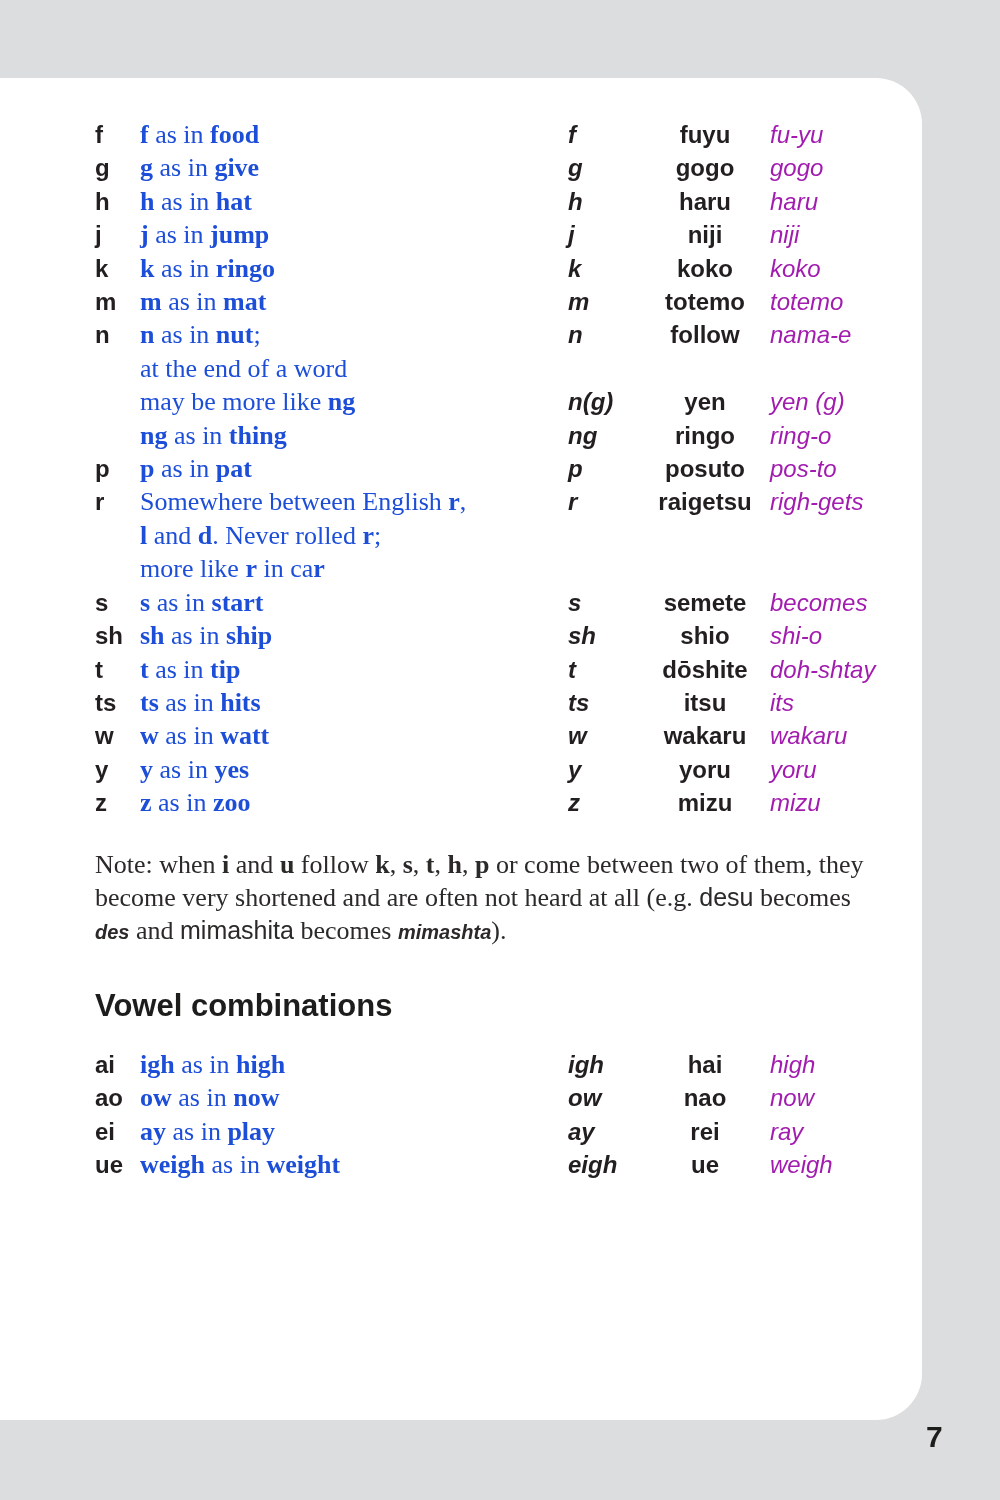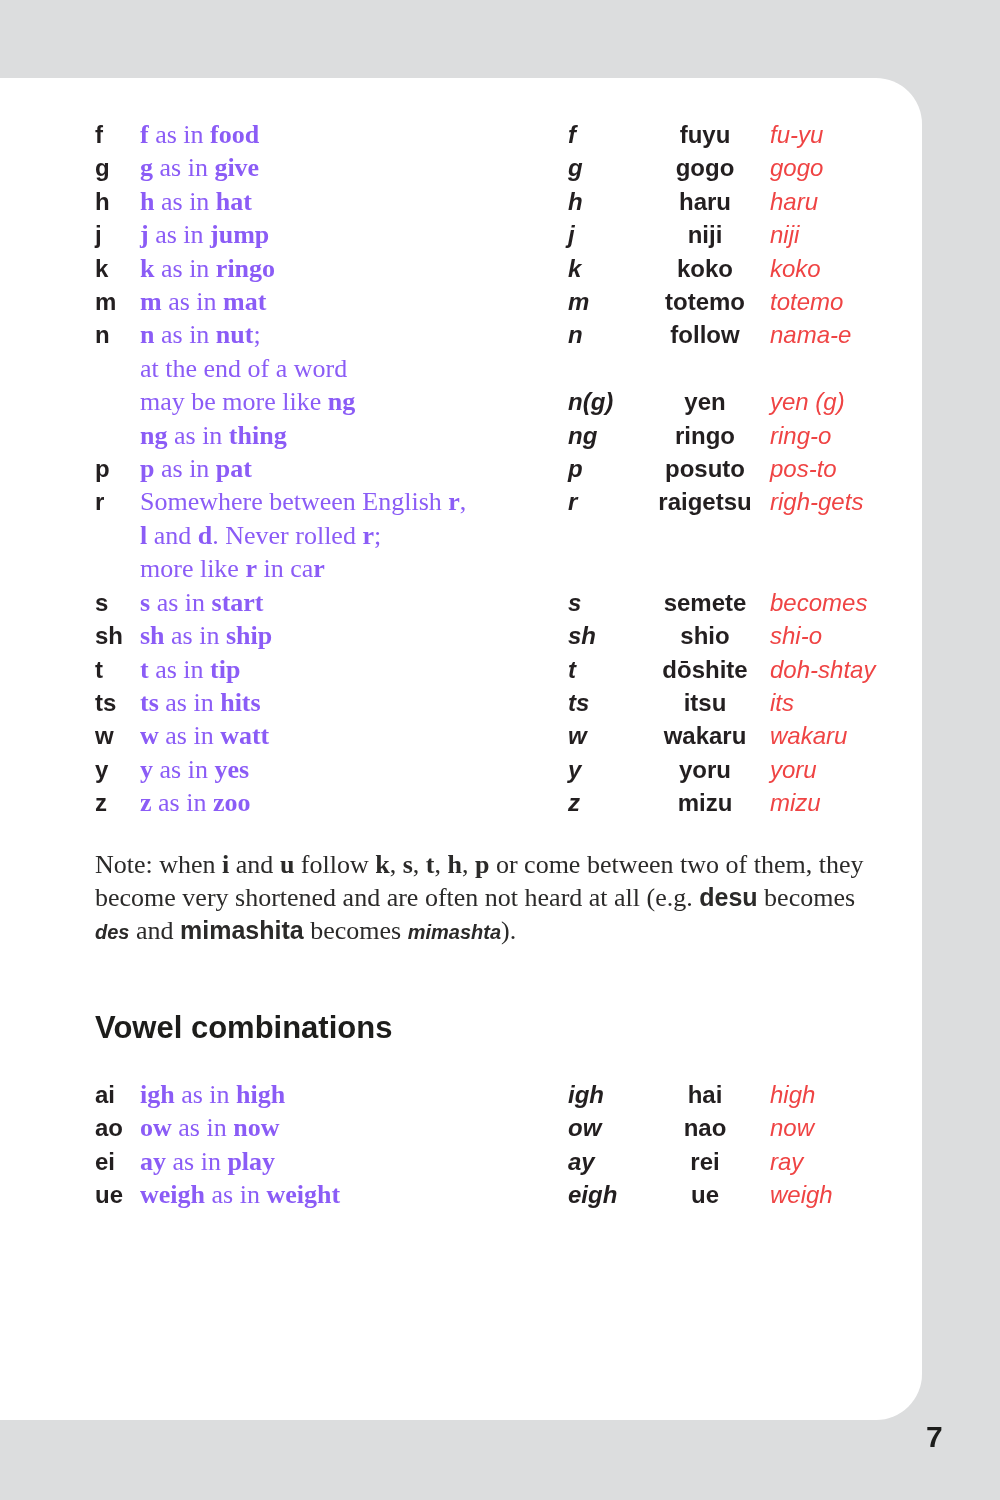--- a/index.html
+++ b/index.html
@@ -20,41 +20,41 @@
     color:#231f20;
   }
   
   .ptable{
     display:grid;
     grid-template-columns:45px 428px 72px 130px 1fr;
   }
   .trow{display:contents;}
   .cell{line-height:33.4px;white-space:nowrap;overflow:visible;}
   .c-letter{font-weight:700;font-size:24px;color:#231f20;}
-  .c-desc{font-family:"Liberation Serif",serif;font-weight:400;font-size:26px;color:#8b5cf6;}
+  .c-desc{font-family:"Liberation Serif",serif;font-weight:400;font-size:26px;color:#1d4ed8;}
   .c-sound{font-weight:700;font-style:italic;font-size:24px;color:#231f20;}
   .c-word{font-weight:700;font-size:24px;color:#231f20;text-align:center;}
-  .c-pron{font-style:italic;font-size:24px;color:#ef4444;}
+  .c-pron{font-style:italic;font-size:24px;color:#a21caf;}
   
   .seg-r{font-weight:inherit;}
   .seg-b{font-weight:700;}
-  .seg-sb{font-family:"Liberation Sans",sans-serif;font-weight:700;font-style:normal;font-size:25px;}
+  .seg-sb{font-family:"Liberation Sans",sans-serif;font-weight:400;font-style:normal;font-size:25px;}
   .seg-sbi{font-family:"Liberation Sans",sans-serif;font-weight:700;font-style:italic;font-size:20px;}
   .para{
     font-family:"Liberation Serif",serif;
     font-size:26px;line-height:33.4px;color:#2b2a29;
     margin:0;max-width:792px;
   }
   .note{margin-top:28px;}
   .heading{
     font-family:"Liberation Sans",sans-serif;
     font-weight:700;font-size:31px;color:#1d1d1b;
-    margin:60px 0 16px 0;letter-spacing:0;
+    margin:38px 0 16px 0;letter-spacing:0;
   }
-  .vtable{margin-top:32px;}
+  .vtable{margin-top:24px;}
   .pagenum{
     position:absolute;left:926px;top:1420px;
     font-weight:700;font-size:30px;color:#1d1d1b;
   }
 </style>
 </head>
 <body>
 
 <div class="page">
 

